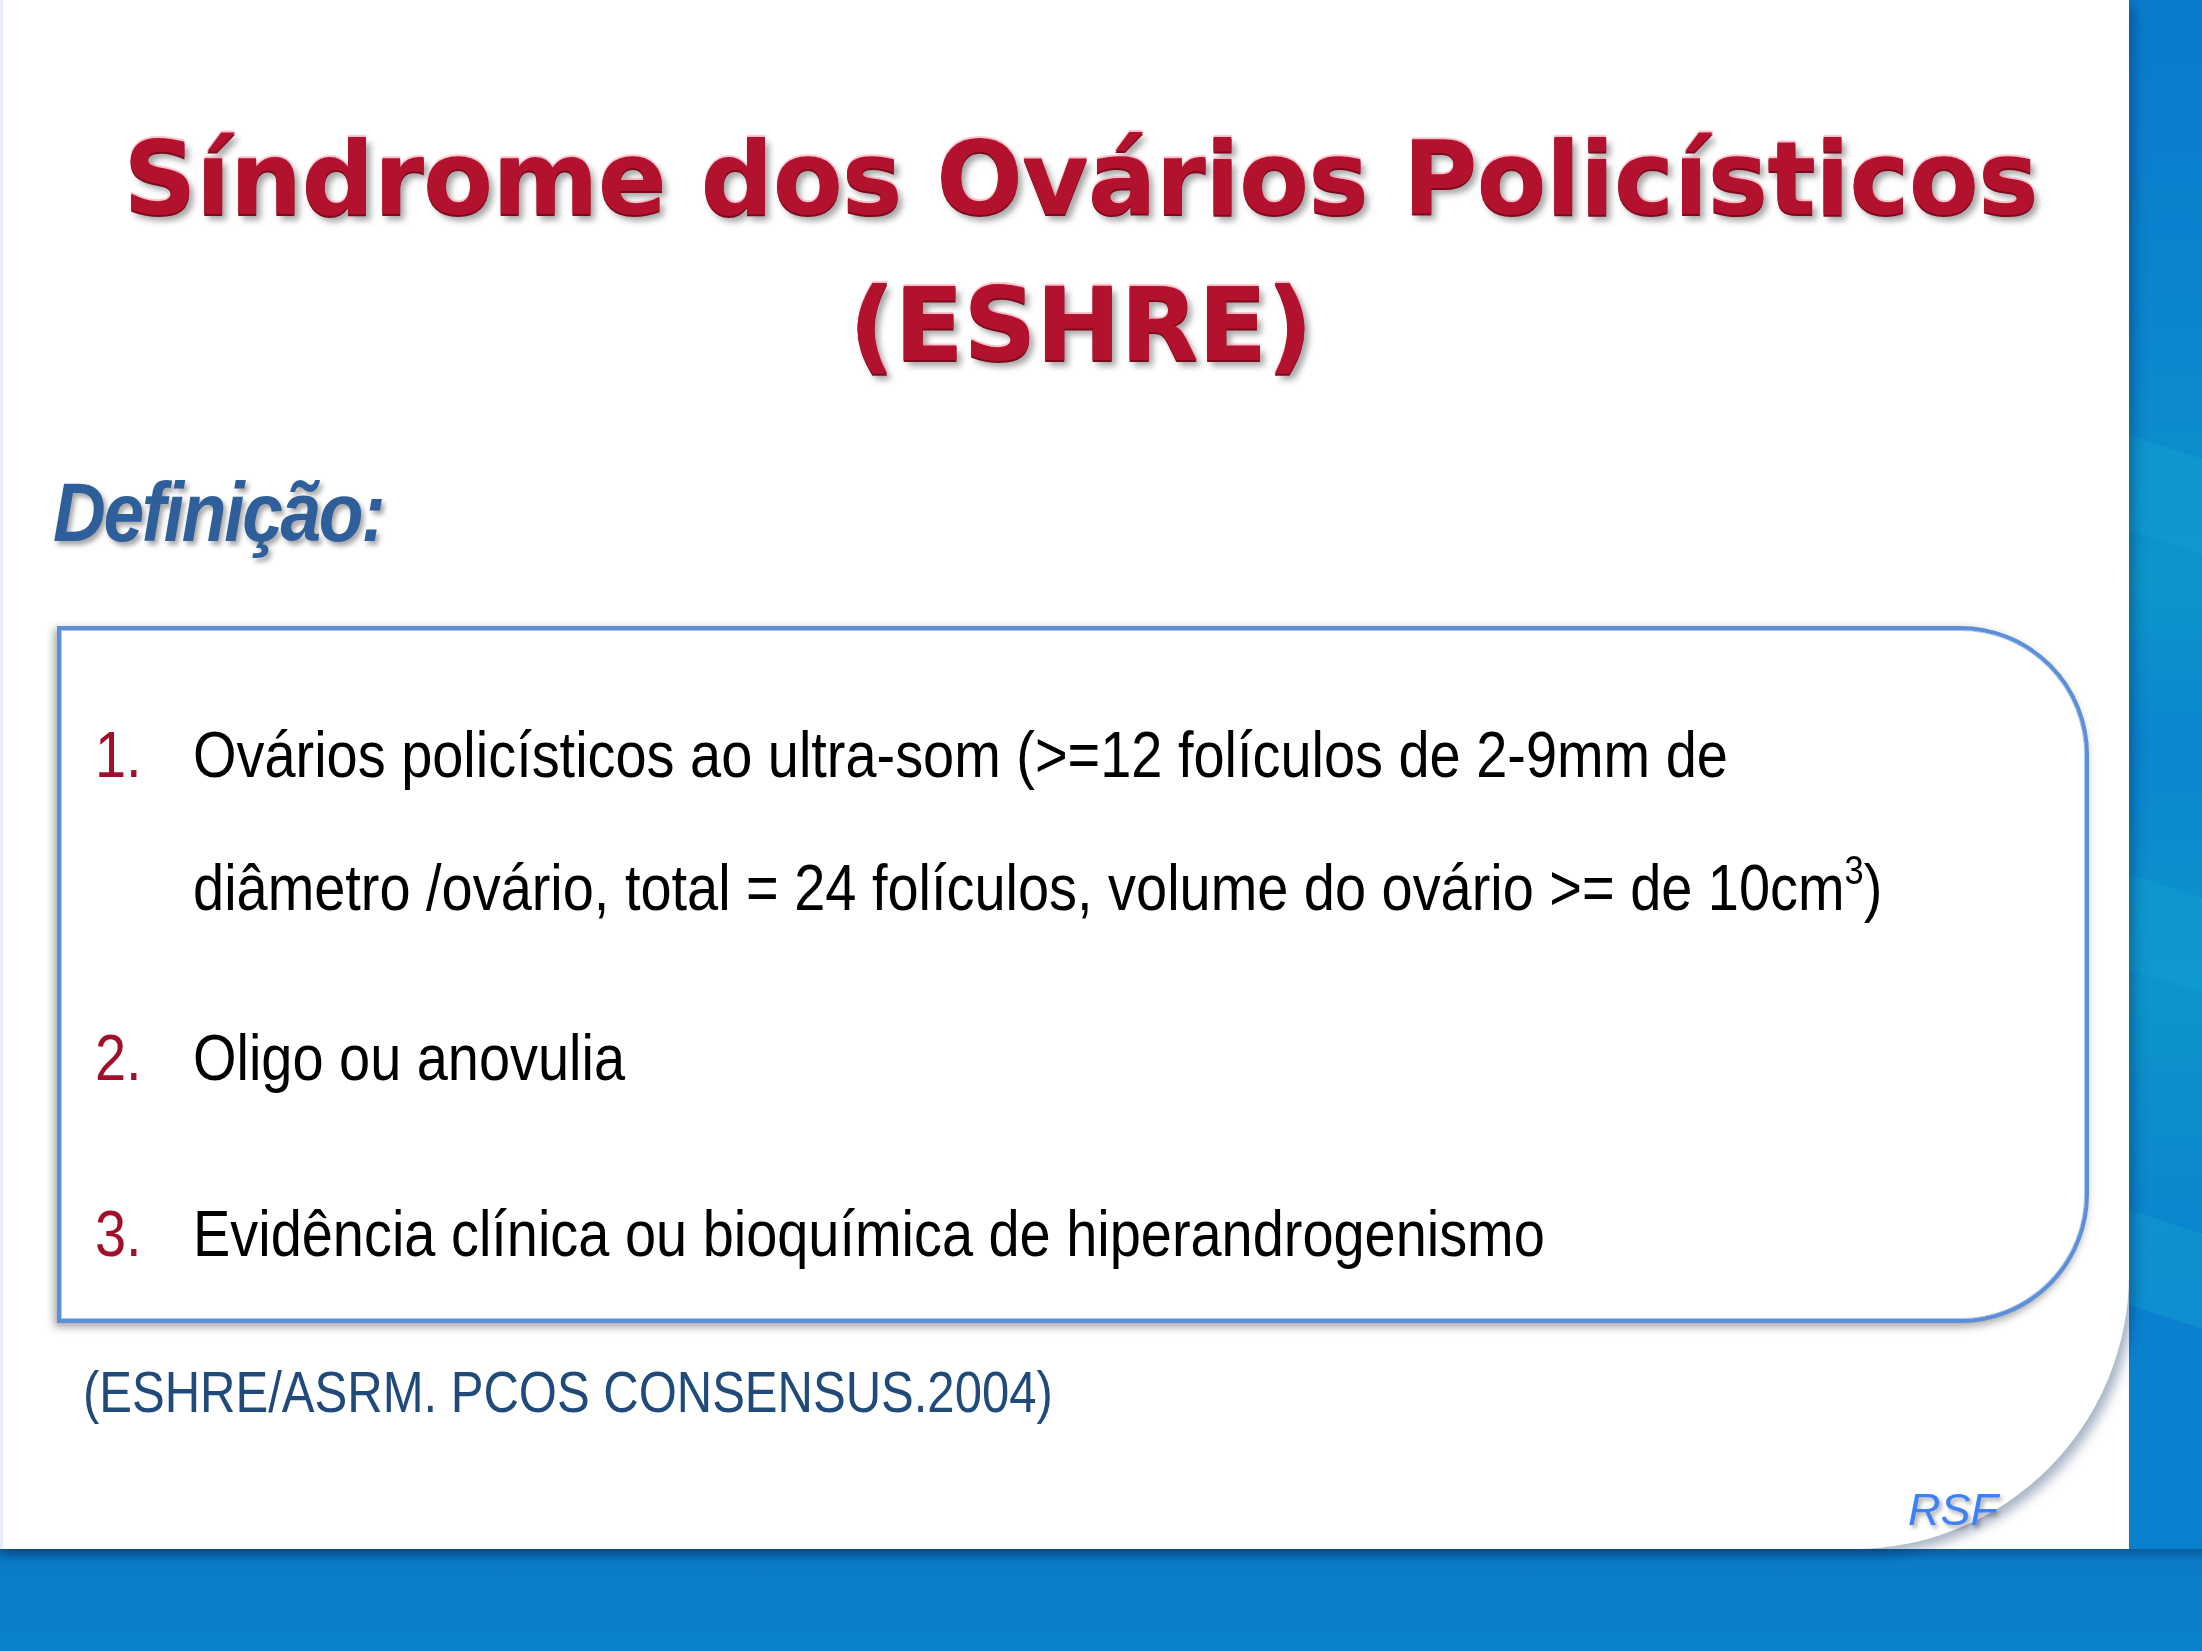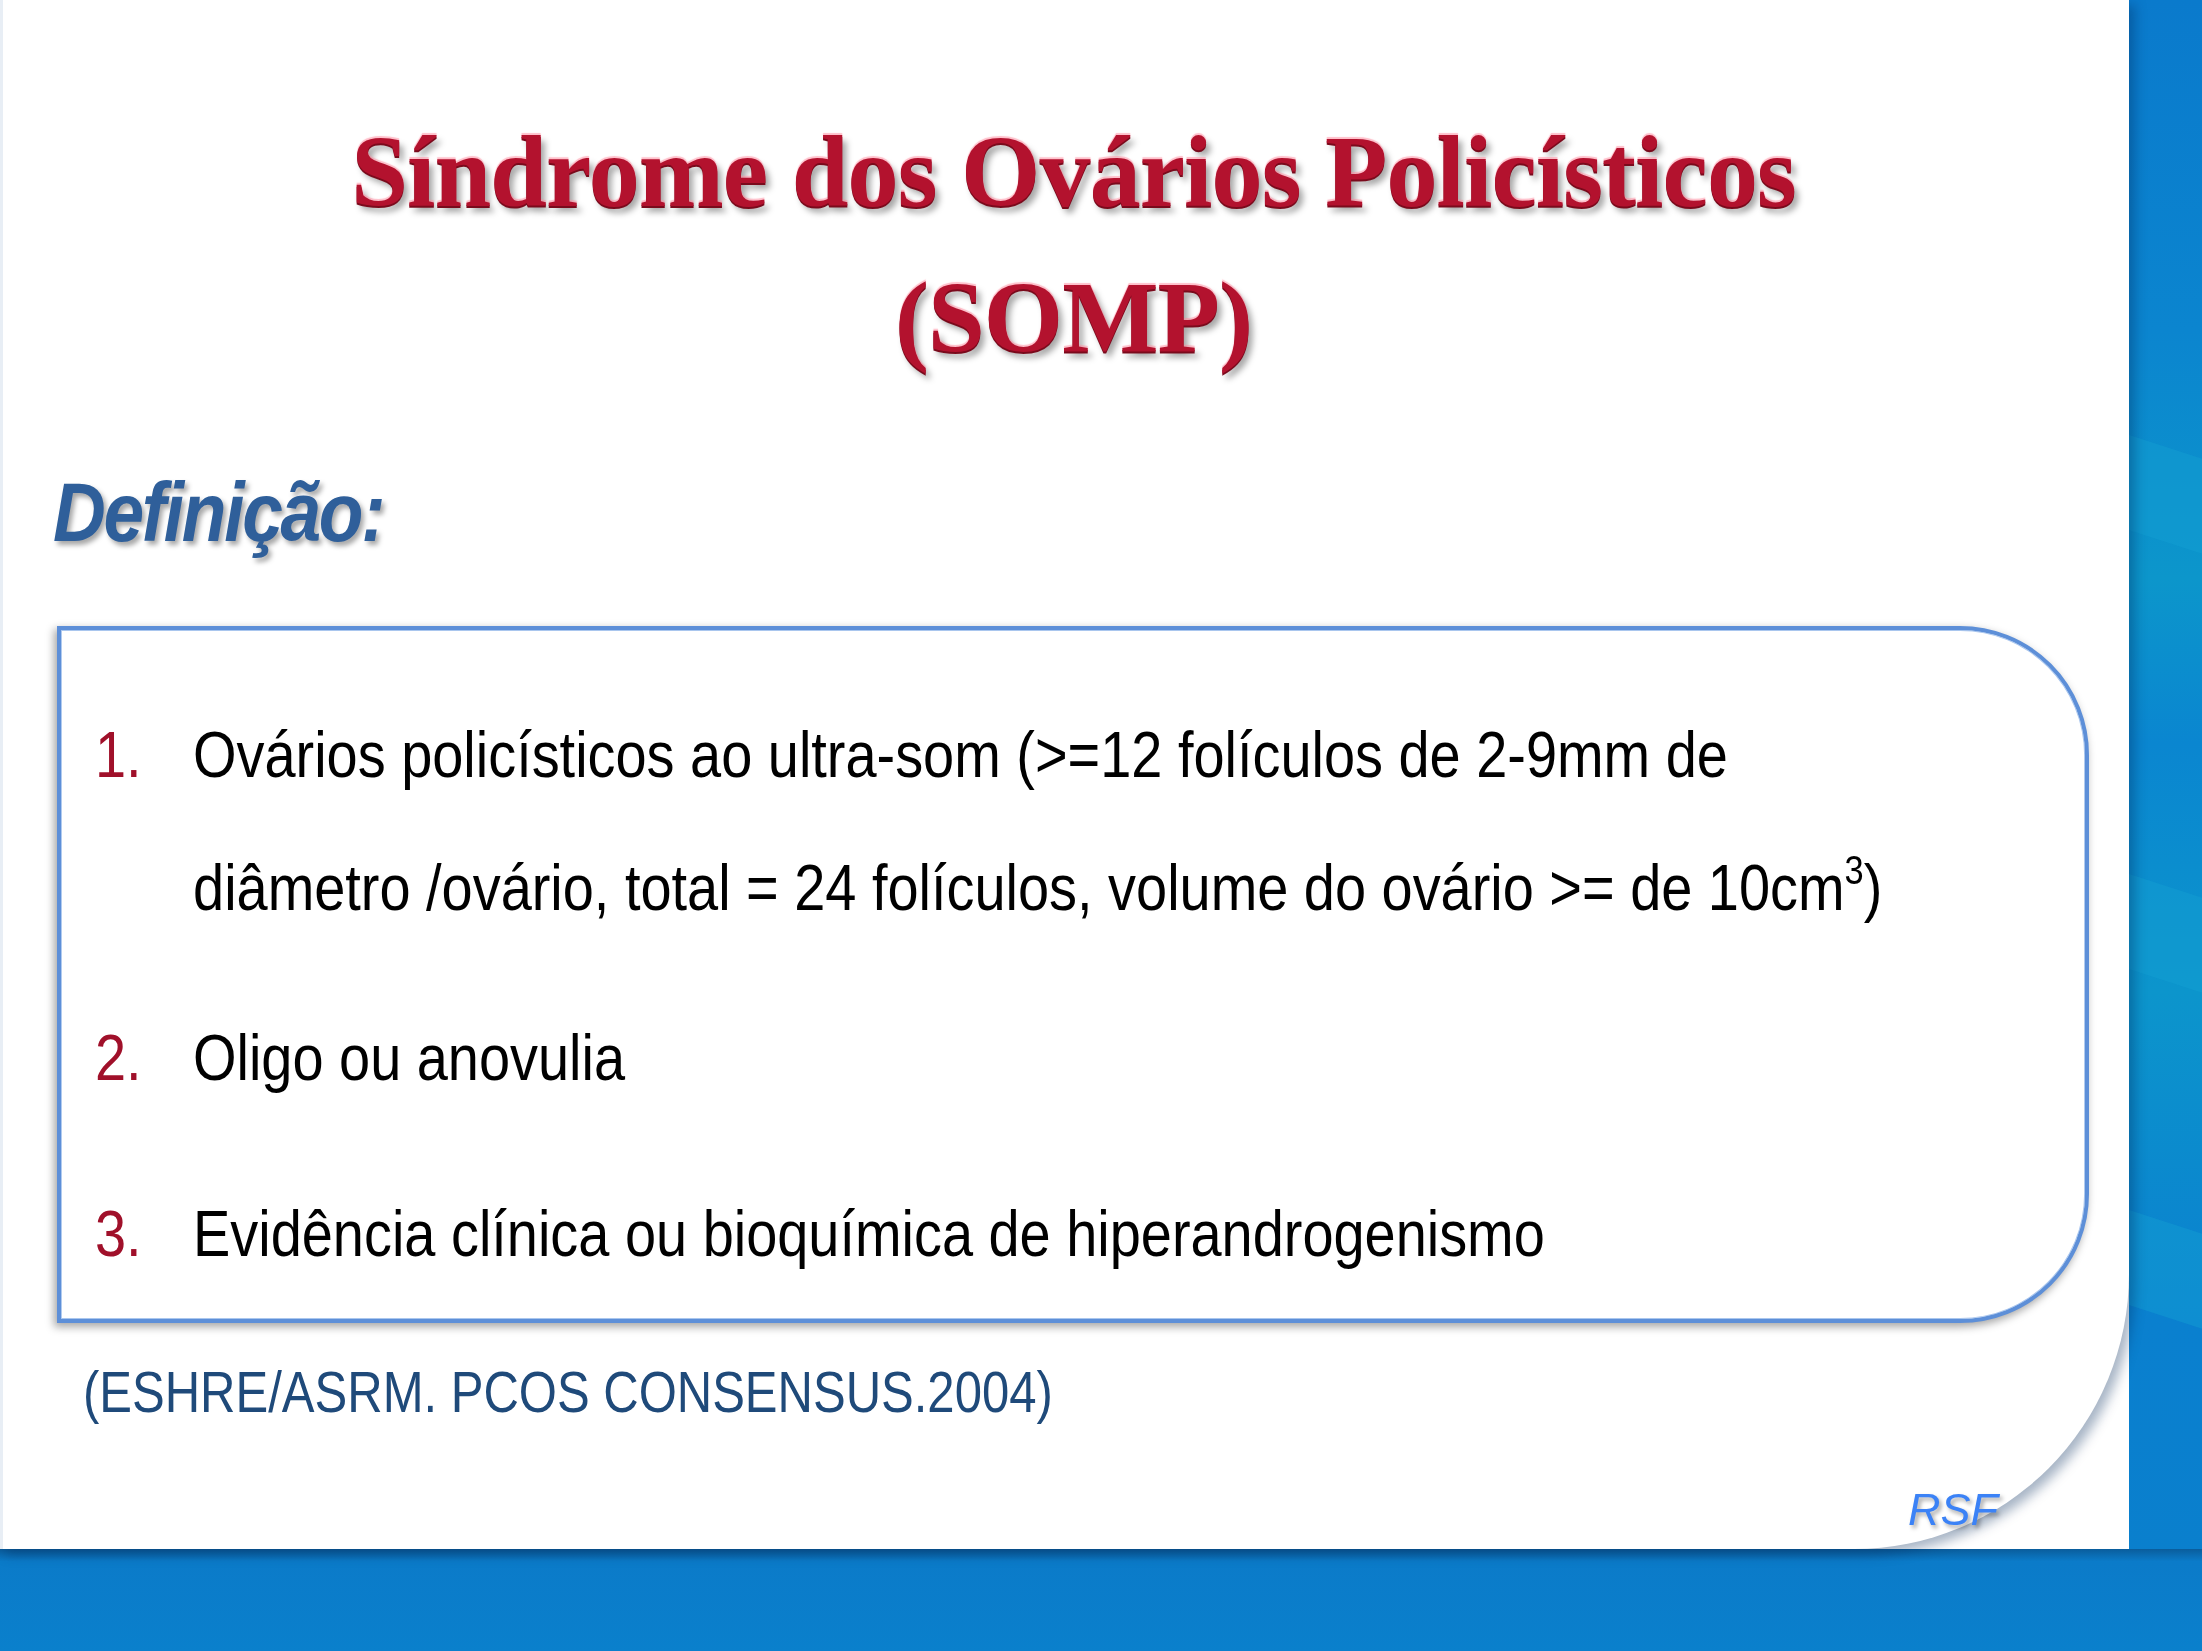--- a/index.html
+++ b/index.html
@@ -150,23 +150,23 @@
 <div class="slide">
   <div class="band-right">
     <div class="wave" style="top:447px"></div>
     <div class="wave" style="top:886px"></div>
     <div class="wave" style="top:1222px"></div>
   </div>
   <div class="band-bottom"></div>
   <div class="white-area"></div>
   <div class="edge-left"></div>
 
-  <h1 class="title" style="margin:9px;font-family:Liberation Serif, serif;">
+  <h1 class="title" style="margin:16px;">
     <span class="line">Síndrome dos Ovários Policísticos</span>
-    <span class="line">(SOMP)</span>
+    <span class="line">(ESHRE)</span>
   </h1>
 
   <div class="heading">Definição:</div>
 
   <div class="def-box"></div>
 
   <ol class="list">
     <li class="item item-1">
       <span class="num">1.</span>
       <span class="txt">Ovários policísticos ao ultra-som (&gt;=12 folículos de 2-9mm de</span>

